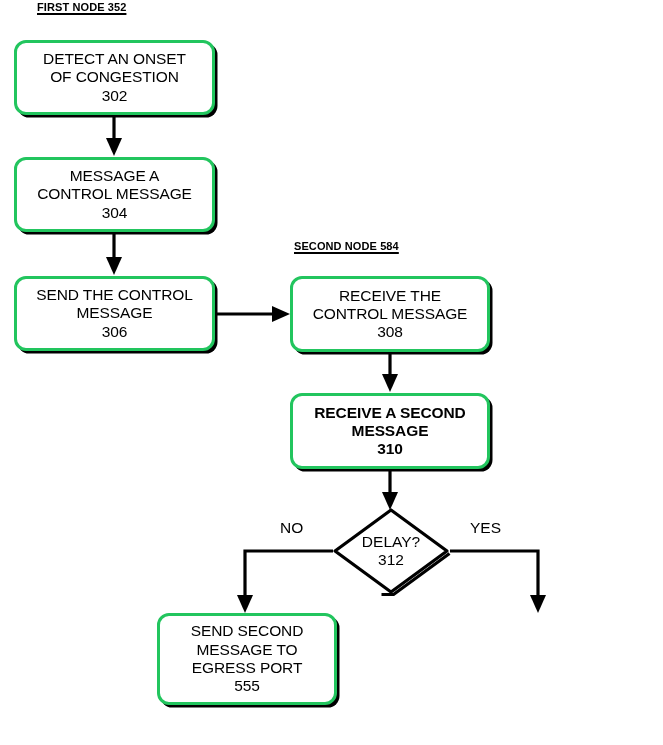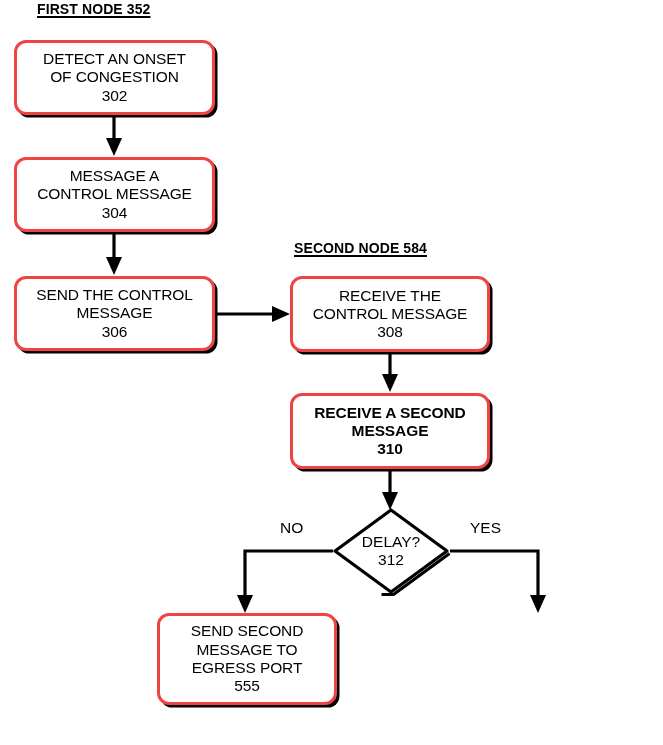--- a/index.html
+++ b/index.html
@@ -15,38 +15,38 @@
   #figure {
     position: relative;
     width: 663px;
     height: 745px;
     background: #ffffff;
     overflow: hidden;
   }
   
   .node-heading {
     position: absolute;
-    font-size: 14px;
+    font-size: 11px;
     font-weight: bold;
     color: #000000;
     letter-spacing: 0.1px;
     white-space: nowrap;
     text-decoration: underline;
     text-underline-offset: 2px;
     text-decoration-thickness: 2.4px;
   }
   #heading-first-node { left: 37px; top: 1px; }
   #heading-second-node { left: 294px; top: 240px; }
 
   
   .proc-box {
     position: absolute;
     box-sizing: border-box;
     background: #ffffff;
-    border: 3px solid #ef4444;
+    border: 3px solid #22c55e;
     border-radius: 12px;
     display: flex;
     flex-direction: column;
     align-items: center;
     justify-content: center;
     text-align: center;
     color: #000000;
     font-size: 15.5px;
     line-height: 1.18;
     letter-spacing: -0.1px;

